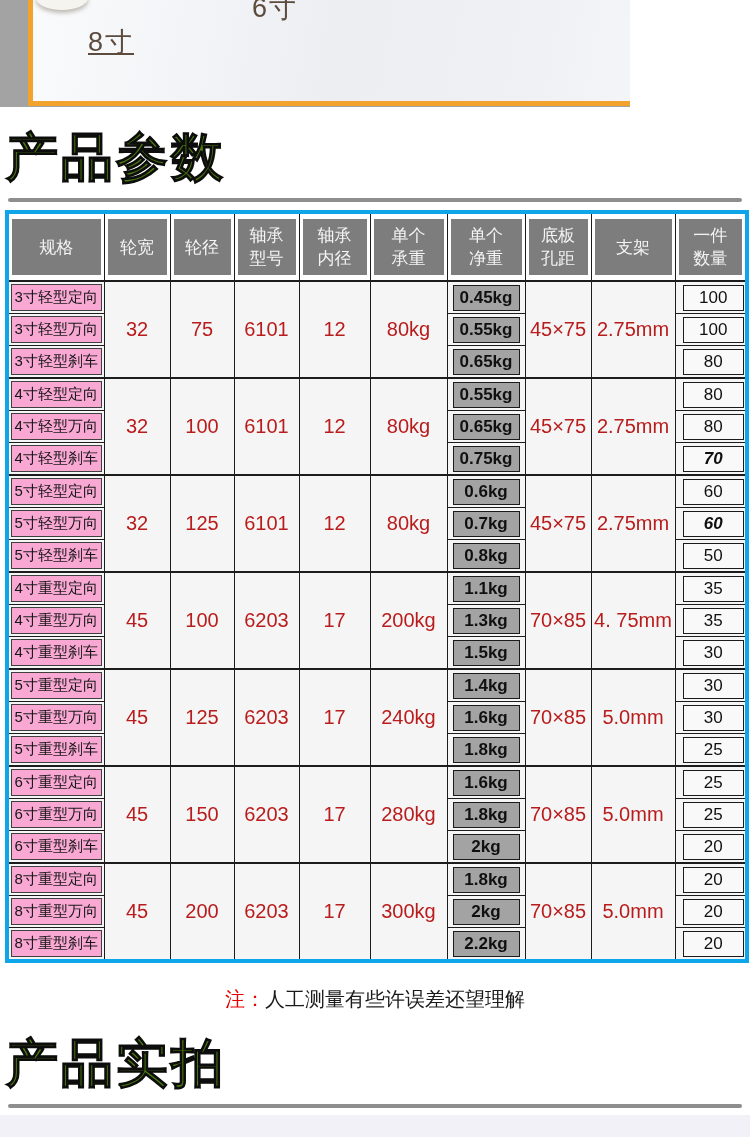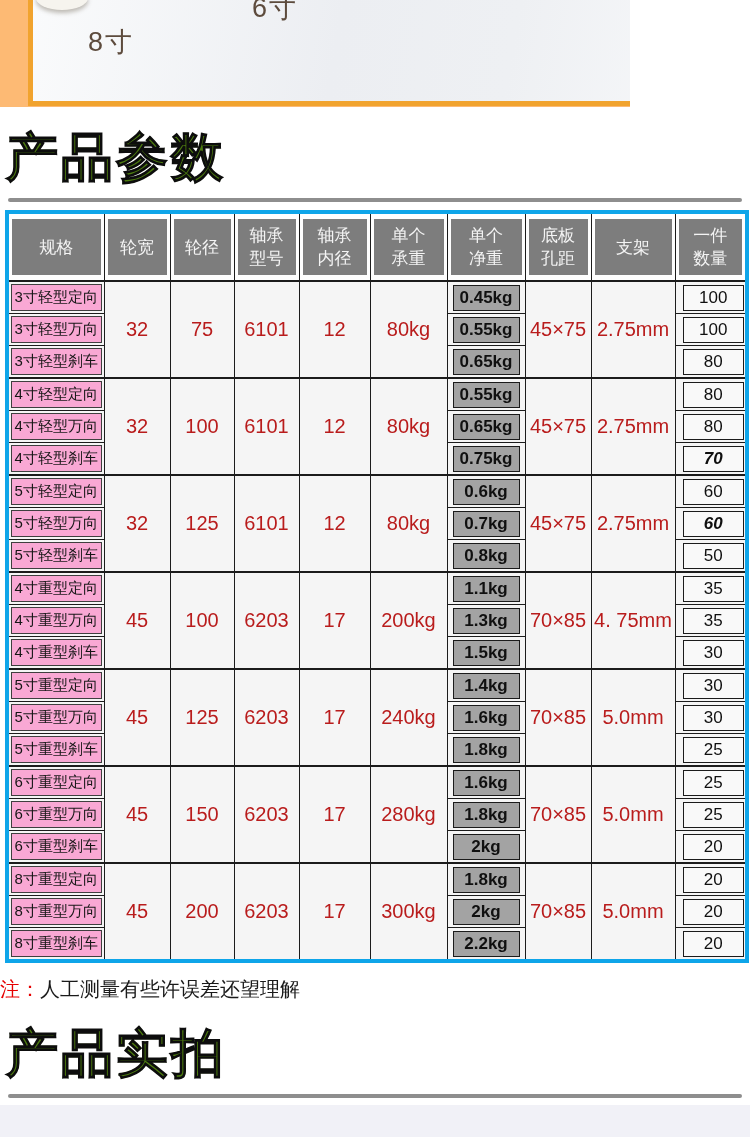--- a/index.html
+++ b/index.html
@@ -1,33 +1,33 @@
 <!DOCTYPE html>
 <html><head>
 <meta charset="utf-8">
 <style>
   html,body{margin:0;padding:0;}
   body{
     width:750px;height:1137px;overflow:hidden;background:#ffffff;
     font-family:"Liberation Sans","DejaVu Sans",sans-serif;color:#111;
   }
   
-  .hero{position:relative;width:630px;height:107px;background:#fdba74;overflow:hidden;}
+  .hero{position:relative;width:630px;height:107px;background:#a3a3a3;overflow:hidden;}
   .hero-frame{
     position:absolute;left:28px;top:-42px;width:692px;height:148px;box-sizing:border-box;
     border:5px solid #f1a32e;
     background:linear-gradient(100deg,#fafbfc 0%,#eceef2 45%,#eef0f3 70%,#f7f8fa 100%);
   }
   .hero-wheel{
     position:absolute;left:36px;top:-14px;width:52px;height:24px;border-radius:50%;
     background:#f6f4ee;box-shadow:0 3px 4px rgba(120,110,95,.45);
   }
   .size-label{position:absolute;font-size:27px;color:#5d4b3d;letter-spacing:2px;}
   .size-6{left:252px;top:-10px;}
-  .size-8{left:88px;top:24px;}
+  .size-8{left:88px;top:24px;text-decoration:underline;}
   
   .section-title{
     margin:20px 0 0 6px;font-size:52px;line-height:60px;font-weight:900;
     color:#4d7c0f;letter-spacing:3px;-webkit-text-stroke:1px #0d0d0d;
   }
   .divider{height:4px;width:734px;margin:11px 0 0 8px;background:#8e8e8e;border-radius:3px;}
   
   table.specs{
     margin:8px 0 0 5px;width:740px;table-layout:fixed;border-collapse:collapse;
     border:4px solid #0ea5e9;
@@ -55,21 +55,21 @@
   .weight-box{
     margin:2px 5px;height:24px;line-height:23px;background:#a3a3a3;
     border:1.5px solid #1b1b1b;font-size:17px;font-weight:600;color:#101010;
   }
   .qty-box{
     margin:2px 1px 2px 7px;height:24px;line-height:23px;background:#f9f9f9;
     border:1.5px solid #1b1b1b;font-size:17px;color:#101010;
   }
   .qty-box.b{font-weight:800;font-style:italic;}
   
-  .note{margin-top:13px;text-align:left;font-size:20px;color:#1a1a1a;}
+  .note{margin-top:23px;text-align:center;font-size:20px;color:#1a1a1a;}
   .note .prefix{color:#e60000;}
   
   .footer-photo{margin-top:7px;width:750px;height:80px;background:#f1f1f7;}
 </style>
 </head>
 <body>
 
 <div class="hero">
   <div class="hero-frame"></div>
   <div class="hero-wheel"></div>

